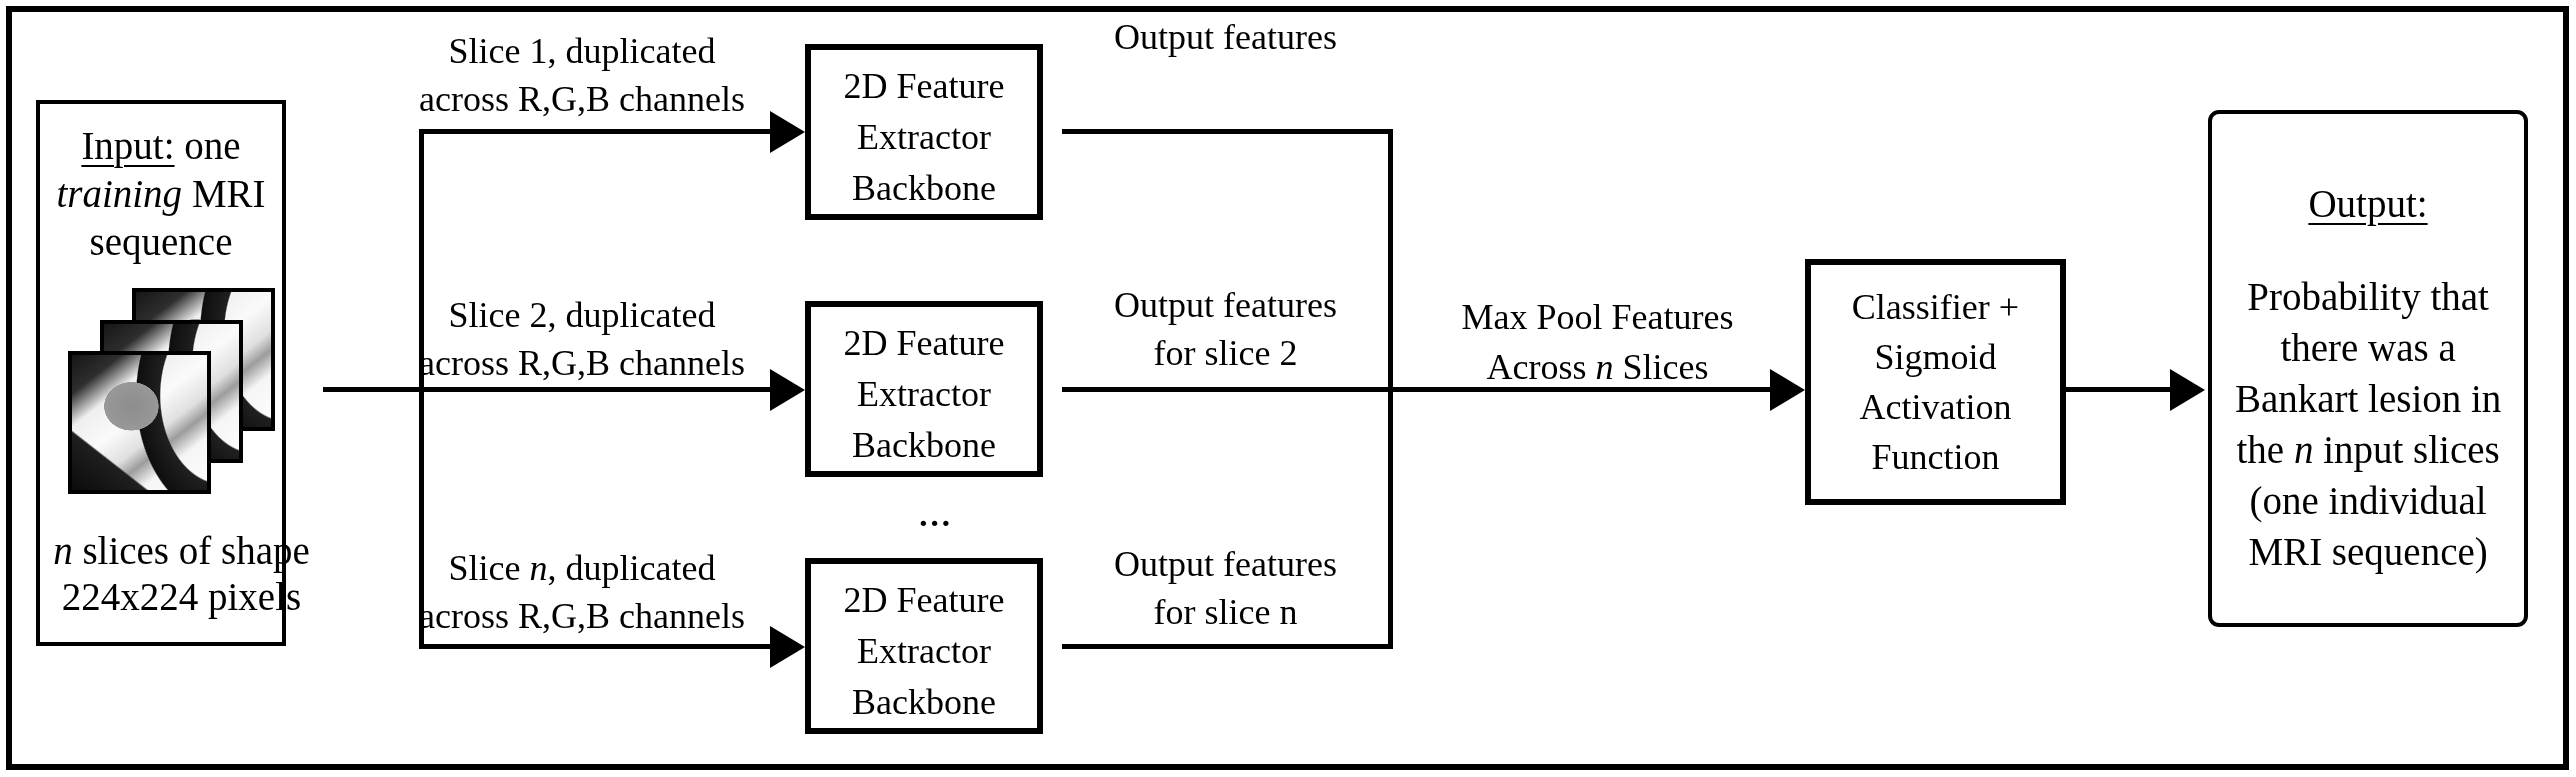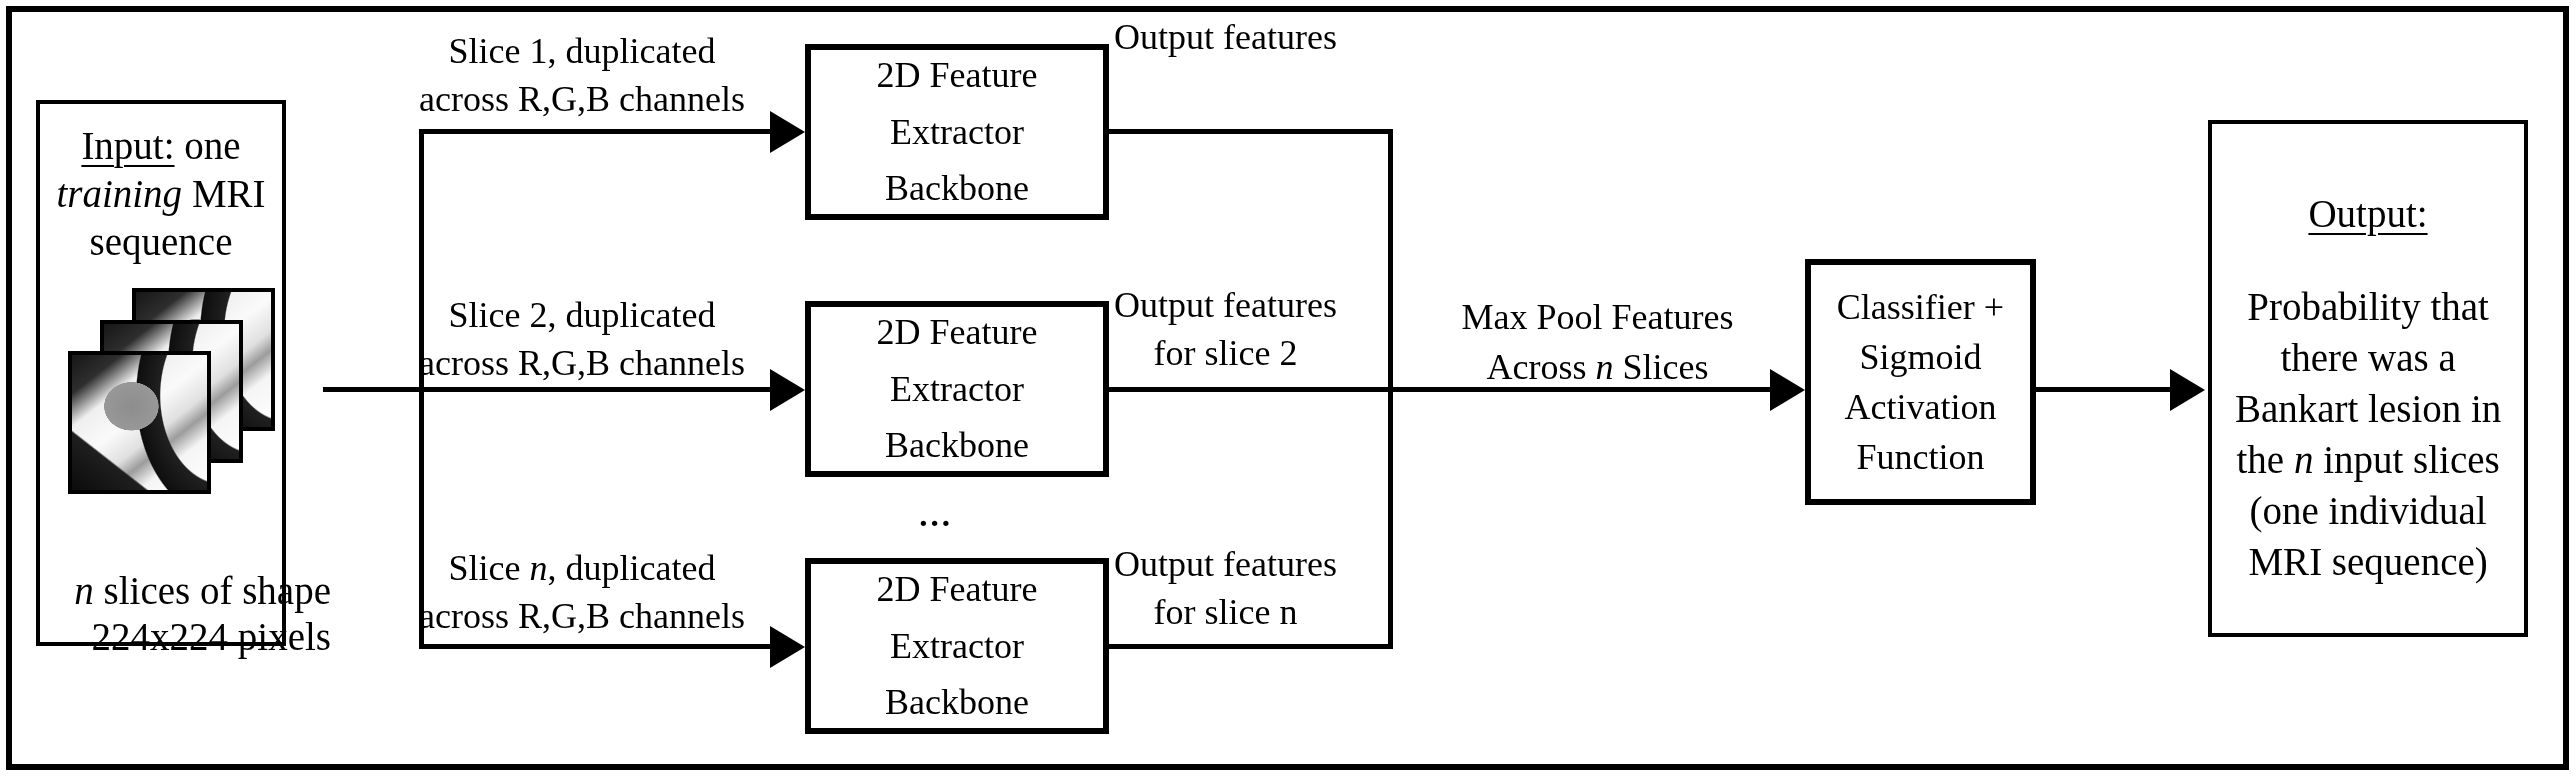--- a/index.html
+++ b/index.html
@@ -16,53 +16,53 @@
   .u{text-decoration:underline;text-decoration-thickness:2.4px;text-underline-offset:5.6px;}
   .tline{white-space:pre;}
   
   .h6{position:absolute;height:4.8px;background:var(--ink);}
   .v6{position:absolute;width:4.8px;background:var(--ink);}
   .ah{position:absolute;width:0;height:0;border-left:35px solid var(--ink);
       border-top:21px solid transparent;border-bottom:21px solid transparent;}
   
   .input-box{left:36px;top:100px;width:250px;height:546px;font-size:39px;}
   .ib-heading{position:absolute;left:0;top:17.7px;width:100%;line-height:48px;}
-  .ib-caption{position:absolute;left:-8px;top:464px;width:299px;line-height:46px;text-align:right;}
+  .ib-caption{position:absolute;left:-8px;top:424px;width:299px;line-height:46px;}
   .mri{position:absolute;width:143px;height:143px;border:4px solid var(--ink);
        box-sizing:border-box;
        background:
          radial-gradient(ellipse 45px 40px at 44% 38%, #8d8d8d 0%, #989898 60%, rgba(255,255,255,0) 61%),
          radial-gradient(ellipse 120px 169px at 112% 30%, rgba(0,0,0,0) 52%, #202020 53%, #0e0e0e 72%, rgba(0,0,0,0) 73%),
          linear-gradient(38deg, #0b0b0b 0%, #1f1f1f 24%, rgba(0,0,0,0) 25%),
          linear-gradient(142deg, #161616 0%, #2e2e2e 16%, #efefef 30%, #fafafa 46%, #e0e0e0 60%, #9c9c9c 68%, #f5f5f5 78%, #ffffff 100%);}
   .mri-back{left:92px;top:184px;z-index:1;}
   .mri-mid{left:60px;top:216px;z-index:2;}
   .mri-front{left:28px;top:247px;z-index:3;}
   
   .slice-label{position:absolute;left:377px;width:410px;font-size:36px;line-height:48px;}
   .slice-label.row1{top:27px;} .slice-label.row2{top:291px;} .slice-label.row3{top:544px;}
   
-  .backbone{left:805px;width:304px;height:176px;border:6.4px solid var(--ink);
-            display:flex;flex-direction:column;justify-content:space-between;
+  .backbone{left:805px;width:238px;height:176px;border:6.4px solid var(--ink);
+            display:flex;flex-direction:column;justify-content:flex-end;
             font-size:36px;line-height:51px;}
   .backbone.row1{top:44px;} .backbone.row2{top:301px;} .backbone.row3{top:558px;}
   
   .outfeat{position:absolute;left:1073px;width:305px;font-size:36px;line-height:48px;}
   .outfeat.row1{top:13px;} .outfeat.row2{top:281px;} .outfeat.row3{top:540px;}
   .ellipsis{position:absolute;left:854px;top:487px;width:161px;
             font-size:45px;line-height:48px;}
   
   .maxpool{position:absolute;left:1405px;top:292px;width:385px;
            font-size:36px;line-height:50px;}
   
-  .classifier{left:1805px;top:259px;width:231px;height:246px;border:6.4px solid var(--ink);
+  .classifier{left:1805px;top:259px;width:261px;height:246px;border:6.4px solid var(--ink);
               display:flex;flex-direction:column;justify-content:center;
               font-size:36px;line-height:50px;}
   
-  .output-box{left:2208px;top:120px;width:320px;height:517px;font-size:39px;}
+  .output-box{left:2208px;top:110px;width:320px;height:517px;font-size:39px;border-radius:11px;}
   .ob-heading{position:absolute;left:0;top:67px;width:100%;line-height:45px;}
   .ob-body{position:absolute;left:-6.4px;top:157px;width:325px;line-height:51px;}
 </style>
 </head>
 <body>
 
 <div class="canvas">
   <div class="frame"></div>
 
   <div class="box thin input-box">

